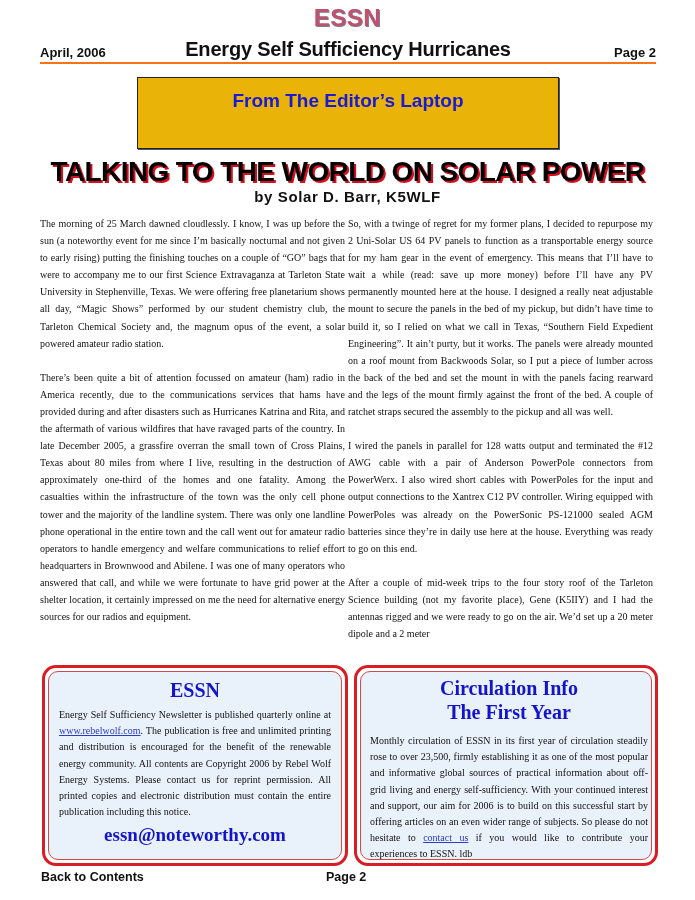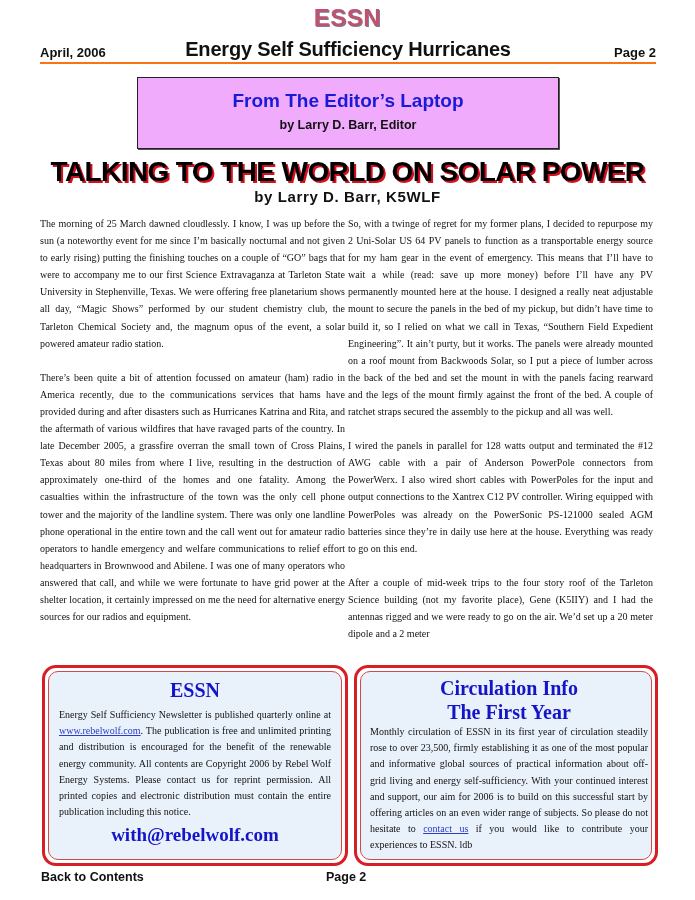--- a/index.html
+++ b/index.html
@@ -6,21 +6,21 @@
     body { width: 695px; height: 900px; position: relative; overflow: hidden; font-family: "Liberation Serif", serif; color: #111; }
     .abs { position: absolute; }
 
     .logo { left: 0; width: 695px; top: 4px; text-align: center; font-family: "Liberation Sans", sans-serif; font-weight: bold; font-size: 24px; color: #c0536b; letter-spacing: 0.5px; text-shadow: 1px 1px 0 #7a7a9a; line-height: 28px; }
 
     .masthead { left: 40px; width: 616px; top: 38px; height: 24px; border-bottom: 2px solid #f97316; font-family: "Liberation Sans", sans-serif; font-weight: bold; }
     .masthead .date { position: absolute; left: 0; bottom: 2px; font-size: 13px; }
     .masthead .title { position: absolute; left: 0; width: 616px; text-align: center; bottom: 1px; font-size: 20px; letter-spacing: -0.2px; }
     .masthead .page { position: absolute; right: 0; bottom: 2px; font-size: 13px; }
 
-    .editor-box { left: 137px; top: 77px; width: 420px; height: 70px; background: #f0abfc; border: 1px solid #222; box-shadow: 1px 1px 0 #555; text-align: center; font-family: "Liberation Sans", sans-serif; font-weight: bold; }
+    .editor-box { left: 137px; top: 77px; width: 420px; height: 70px; background: #eab308; border: 1px solid #222; box-shadow: 1px 1px 0 #555; text-align: center; font-family: "Liberation Sans", sans-serif; font-weight: bold; }
     .editor-box .h { margin-top: 12px; font-size: 19px; color: #1a1ad6; }
     .editor-box .by { margin-top: 6px; font-size: 12.5px; color: #111; }
 
     .headline { left: 0; width: 695px; top: 156px; text-align: center; font-family: "Liberation Sans", sans-serif; font-weight: bold; font-size: 28px; letter-spacing: -0.6px; color: #000; text-shadow: 2px 2px 0 #d4101e; line-height: 32px; }
     .byline { left: 0; width: 695px; top: 188px; text-align: center; font-family: "Liberation Sans", sans-serif; font-weight: bold; font-size: 15px; letter-spacing: 0.6px; }
 
     .col { top: 215px; width: 305px; font-size: 10px; line-height: 17.1px; text-align: justify; hyphens: auto; }
     .col p { margin: 0 0 17px 0; }
     .col-left { left: 40px; }
     .col-right { left: 348px; }
@@ -42,54 +42,53 @@
 <div class="abs logo">ESSN</div>
 
 <div class="abs masthead">
   <span class="date">April, 2006</span>
   <span class="title">Energy Self Sufficiency Hurricanes</span>
   <span class="page">Page 2</span>
 </div>
 
 <div class="abs editor-box">
   <div class="h">From The Editor’s Laptop</div>
-  <div class="by">by Larry D. Barr, Editor</div>
 </div>
 
 <div class="abs headline">TALKING TO THE WORLD ON SOLAR POWER</div>
-<div class="abs byline">by Larry D. Barr, K5WLF</div>
+<div class="abs byline">by Solar D. Barr, K5WLF</div>
 
 <div class="abs col col-left">
   <p>The morning of 25 March dawned cloudlessly. I know, I was up before the sun (a noteworthy event for me since I’m basically nocturnal and not given to early rising) putting the finishing touches on a couple of  “GO” bags that were to accompany me to our first Science Extravaganza at Tarleton State University in Stephenville, Texas.  We were offering free planetarium shows all day, “Magic Shows” performed by our student chemistry club, the Tarleton Chemical Society and, the magnum opus of the event, a solar powered amateur radio station.</p>
   <p>There’s been quite a bit of attention focussed on amateur (ham) radio in America recently, due to the communications services that hams have provided during and after disasters such as Hurricanes Katrina and Rita, and the aftermath of various wildfires that have ravaged parts of the country.  In late December 2005, a grassfire overran the small town of Cross Plains, Texas about 80 miles from where I live, resulting in the destruction of approximately one-third of the homes and one fatality. Among the casualties within the infrastructure of the town was the only cell phone tower and the majority of the landline system. There was only one landline phone operational in the entire town and the call went out for amateur radio operators to handle emergency and welfare communications to relief effort headquarters in Brownwood and Abilene. I was one of many operators who answered that call, and while we were fortunate to have grid power at the shelter location, it certainly impressed on me the need for alternative energy sources for our radios and equipment.</p>
 </div>
 
 <div class="abs col col-right">
   <p>So, with a twinge of regret for my former plans, I decided to repurpose my 2 Uni-Solar US 64 PV panels to function as a transportable energy source for my ham gear in the event of emergency. This means that I’ll have to wait a while (read: save up more money) before I’ll have any PV permanently mounted here at the house. I designed a really neat adjustable mount to secure the panels in the bed of my pickup, but didn’t have time to build it, so I relied on what we call in Texas, “Southern Field Expedient Engineering”. It ain’t purty, but it works. The panels were already mounted on a roof mount from Backwoods Solar, so I put a piece of lumber across the back of the bed and set the mount in with the panels facing rearward and the legs of the mount firmly against the front of the bed. A couple of ratchet straps secured the assembly to the pickup and all was well.</p>
   <p>I wired the panels in parallel for 128 watts output and terminated the #12 AWG cable with a pair of Anderson PowerPole connectors from PowerWerx. I also wired short cables with PowerPoles for the input and output connections to the Xantrex C12 PV controller. Wiring equipped with PowerPoles was already on the PowerSonic PS-121000 sealed AGM batteries since they’re in daily use here at the house. Everything was ready to go on this end.</p>
   <p>After a couple of mid-week trips to the four story roof of the Tarleton Science building (not my favorite place), Gene (K5IIY) and I had the antennas rigged and we were ready to go on the air. We’d set up a 20 meter dipole and a 2 meter</p>
 </div>
 
 <div class="abs sidebox sb-left">
   <div class="inner">
     <div style="padding: 6px 10px 0 10px;">
       <div class="sb-title" style="margin-bottom:5px;">ESSN</div>
       <div class="sb-body">
         <span>Energy Self Sufficiency Newsletter is published quarterly online at </span><a class="link" href="#">www.rebelwolf.com</a><span>. The publication is free and unlimited printing and distribution is encouraged for the benefit of the renewable energy community. All contents are Copyright 2006 by Rebel Wolf Energy Systems. Please contact us for reprint permission. All printed copies and electronic distribution must contain the entire publication including this notice.</span>
       </div>
-      <div class="sb-email">with@rebelwolf.com</div>
+      <div class="sb-email">essn@noteworthy.com</div>
     </div>
   </div>
 </div>
 
 <div class="abs sidebox sb-right">
   <div class="inner">
     <div style="padding: 4px 3px 0 9px;">
       <div class="sb-title">Circulation Info</div>
-      <div class="sb-title" style="margin-bottom:0;">The First Year</div>
+      <div class="sb-title" style="margin-bottom:9px;">The First Year</div>
       <div class="sb-body">
         <span>Monthly circulation of ESSN in its first year of circulation steadily rose to over 23,500, firmly establishing it as one of the most popular and informative global sources of practical information about off-grid living and energy self-sufficiency.  With your continued interest and support, our aim for 2006 is to build on this successful start by offering articles on an even wider range of subjects. So please do not hesitate to </span><a class="link" href="#">contact us</a><span> if you would like to contribute your experiences to ESSN.   ldb</span>
       </div>
     </div>
   </div>
 </div>
 
 <div class="abs footer" style="left:41px;">Back to Contents</div>
 <div class="abs footer" style="left:326px;">Page 2</div>
 

